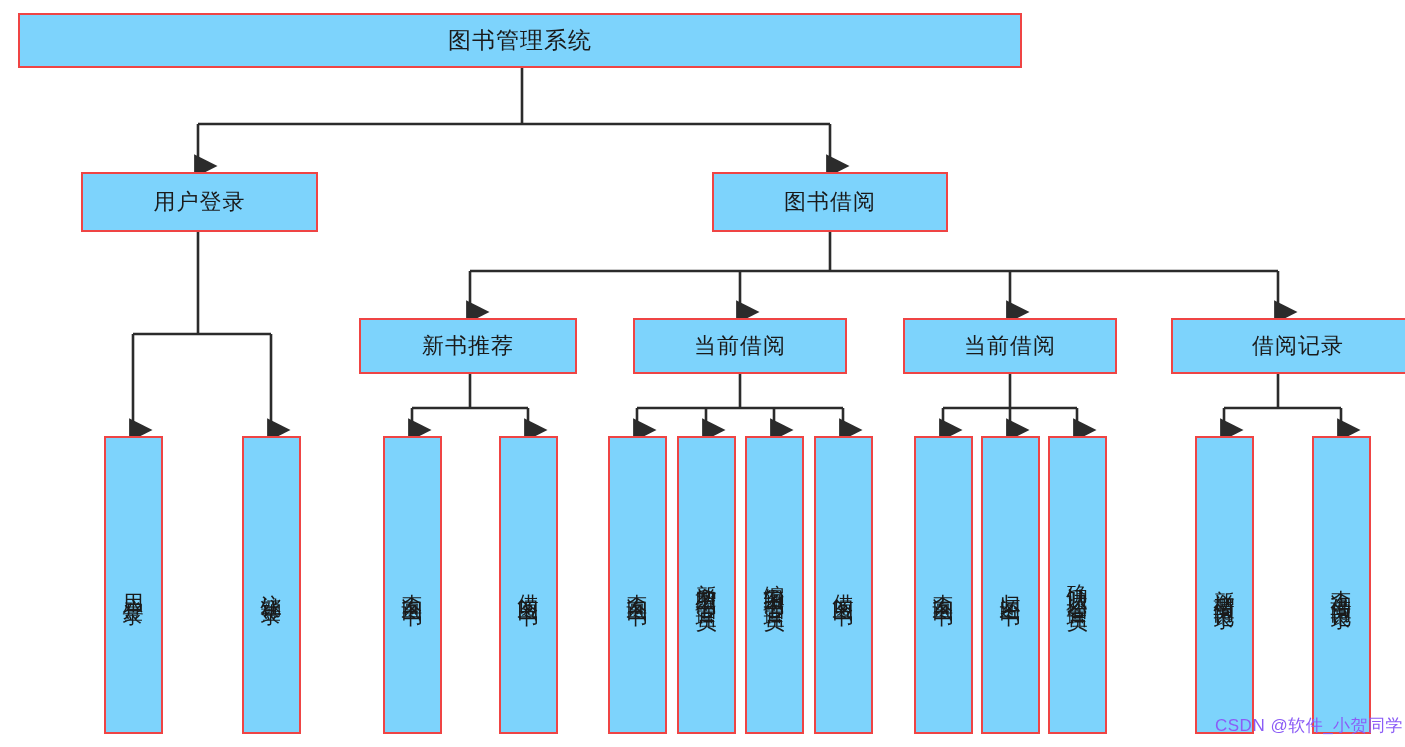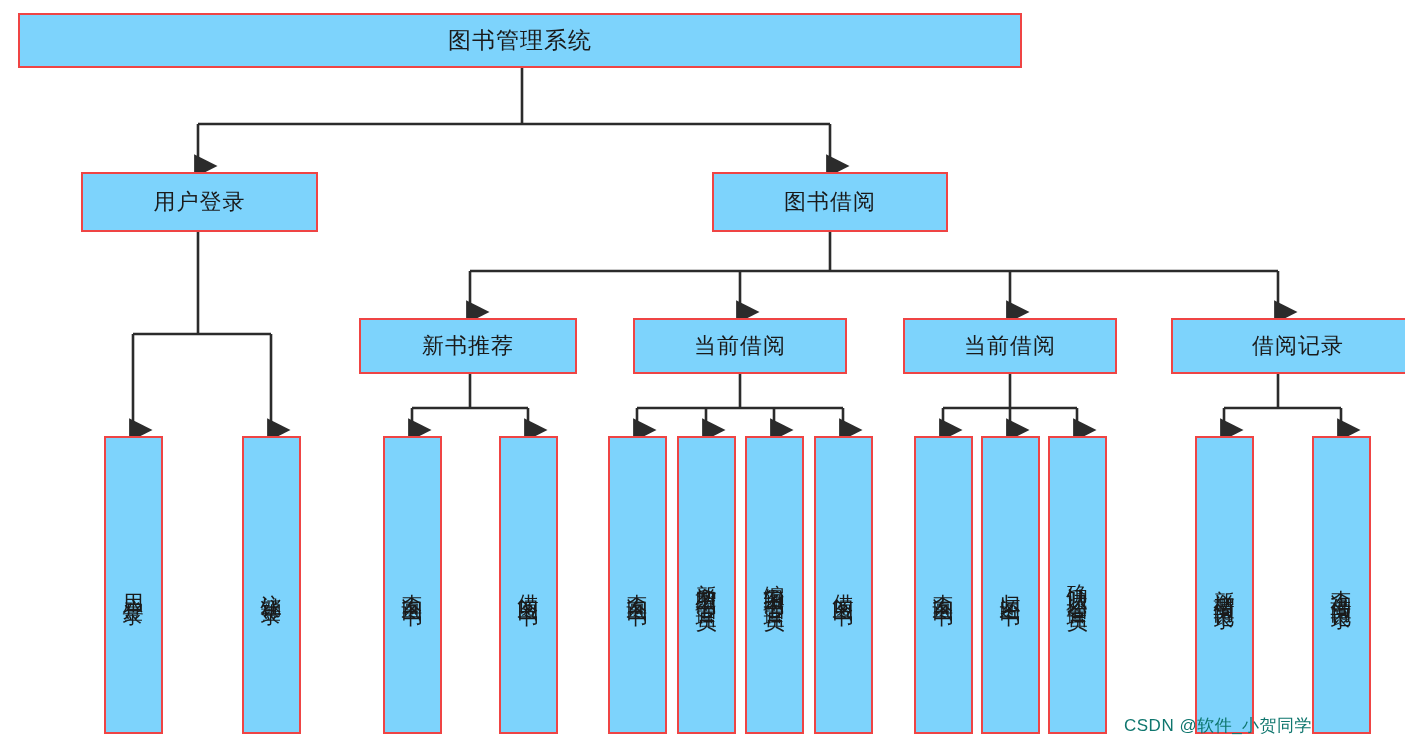--- a/index.html
+++ b/index.html
@@ -18,22 +18,22 @@
     text-align:center;
   }
   .node.h{font-size:22px;letter-spacing:1px;line-height:1.2;}
   .node.v{
     writing-mode:vertical-rl;text-orientation:upright;
     font-size:21px;letter-spacing:4px;line-height:1.0;
     padding:6px 0;
   }
   #node-root{font-size:23px;}
   .watermark{
-    position:absolute;left:1124px;top:714px;
-    font-size:17px;color:#0f766e;white-space:nowrap;
+    position:absolute;left:1215px;top:714px;
+    font-size:17px;color:#8b5cf6;white-space:nowrap;
     letter-spacing:0.5px;
   }
 </style>
 </head>
 <body>
 
 <div id="diagram-root">
 
   <svg id="connectors" viewBox="0 0 1405 747">
     <defs>

